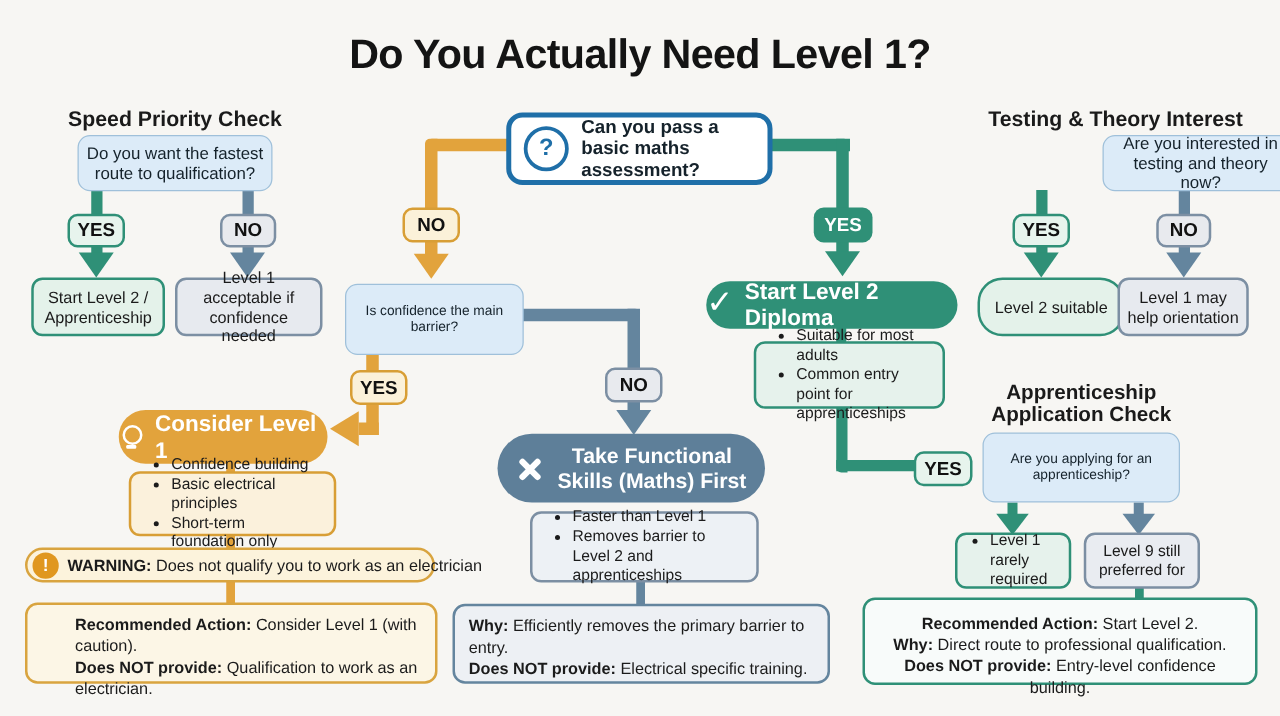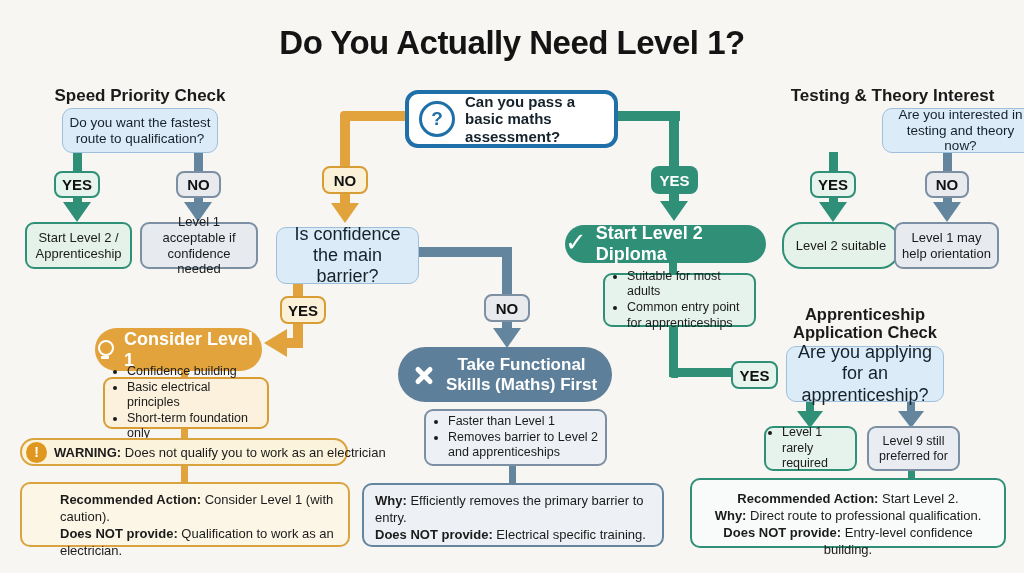--- a/index.html
+++ b/index.html
@@ -2,21 +2,21 @@
 <html><head>
 <meta charset="utf-8">
 <style>
   html,body{margin:0;padding:0;}
   body{font-family:"Liberation Sans",sans-serif;background:#e9e9e7;}
   .canvas{position:relative;width:1024px;height:573px;background:#f7f6f3;overflow:hidden;color:#1b1b1b;}
   .abs{position:absolute;}
   .title{left:0;right:0;top:24px;text-align:center;font-size:33px;font-weight:800;letter-spacing:-0.5px;color:#141414;}
   .sec-head{font-size:17px;font-weight:700;text-align:center;color:#1a1a1a;line-height:1.12;}
   .qbox{background:#dcebf8;border:1.5px solid #9fc0da;border-radius:10px;display:flex;align-items:center;justify-content:center;text-align:center;font-size:13.5px;line-height:1.18;padding:2px 6px;box-sizing:border-box;z-index:2;color:#15222b;}
-  .qbox.big{font-size:18px;}
+  .qbox.big{font-size:11px;}
   .outcome{border-radius:9px;display:flex;align-items:center;justify-content:center;text-align:center;font-size:13px;line-height:1.2;padding:2px 6px;box-sizing:border-box;z-index:2;}
   .out-green{background:#e4f2ea;border:2px solid #2f9077;}
   .out-grey{background:#e7eaef;border:2px solid #7c8fa3;}
   .badge{border-radius:8px;display:flex;align-items:center;justify-content:center;font-weight:800;font-size:15px;z-index:3;box-sizing:border-box;}
   .b-green{background:#e7f4ed;border:2px solid #2f9077;color:#111;}
   .b-grey{background:#e8eaee;border:2px solid #7c8fa3;color:#111;}
   .b-cream{background:#fbf1d9;border:2px solid #d89e35;color:#111;}
   .b-teal{background:#2f9077;color:#fff;}
   .conn{z-index:1;}
   .c-teal{background:#2f9077;}
@@ -30,21 +30,21 @@
   .td-sm-slate{border-left:13px solid transparent;border-right:13px solid transparent;border-top:17px solid #64859e;}
   .tri-left{width:0;height:0;border-top:14px solid transparent;border-bottom:14px solid transparent;border-right:23px solid #e2a33c;z-index:1;}
   .mainbox{background:#fff;border:4px solid #1f6fa8;border-radius:13px;display:flex;align-items:center;gap:10px;padding:0 10px;box-sizing:border-box;z-index:2;}
   .mainbox .q-ic{width:30px;height:30px;border:3.5px solid #1f6fa8;border-radius:50%;color:#1f6fa8;font-weight:800;font-size:19px;display:flex;align-items:center;justify-content:center;flex:0 0 auto;}
   .mainbox .q-tx{font-size:15px;font-weight:800;line-height:1.15;color:#15222b;}
   .banner{border-radius:28px;display:flex;align-items:center;justify-content:center;gap:9px;color:#fff;font-weight:800;z-index:2;box-sizing:border-box;}
   .ban-orange{background:#e2a33c;}
   .ban-slate{background:#5e7f99;}
   .ban-teal{background:#2f9077;}
   .bullets{border-radius:9px;box-sizing:border-box;z-index:2;display:flex;align-items:center;}
-  .bullets ul{margin:0;padding:2px 6px 2px 22px;font-size:12.5px;line-height:1.25;text-align:left;}
+  .bullets ul{margin:10px;padding:2px 6px 2px 22px;font-size:12.5px;line-height:1.25;text-align:left;}
   .bl-cream{background:#fbf1dc;border:2px solid #d89e35;}
   .bl-grey{background:#edf1f5;border:2px solid #7c8fa3;}
   .bl-green{background:#e6f2ec;border:2px solid #2f9077;}
   .warnbar{background:#fcf3dc;border:2px solid #d9a43f;border-radius:14px;display:flex;align-items:center;gap:7px;padding:0 8px 0 4px;box-sizing:border-box;font-size:13px;z-index:2;white-space:nowrap;}
   .warn-ic{width:21px;height:21px;border-radius:50%;background:#e0971f;color:#fff;font-weight:800;font-size:14px;display:flex;align-items:center;justify-content:center;flex:0 0 auto;}
   .recbox{border-radius:10px;box-sizing:border-box;padding:7px 11px;font-size:13px;line-height:1.32;z-index:2;}
   .rec-orange{background:#fcf6e6;border:2.5px solid #d9a43f;}
   .rec-slate{background:#edf0f4;border:2.5px solid #64859e;}
   .rec-teal{background:#f8fbfa;border:2.5px solid #2f9077;text-align:center;}
   .recbox b{font-weight:800;}

